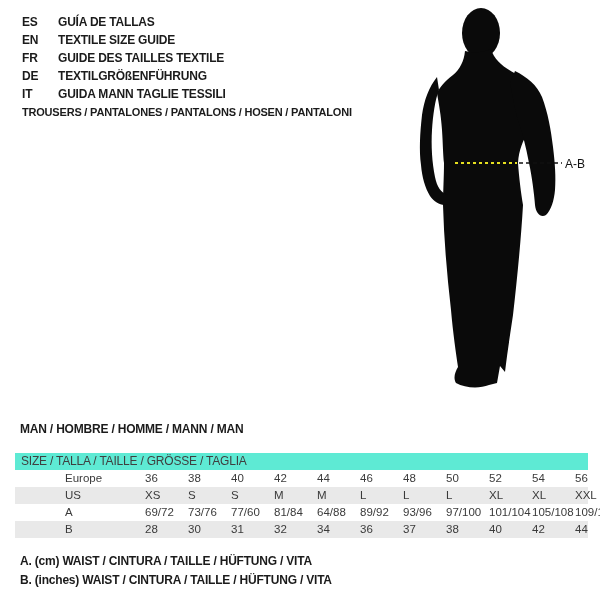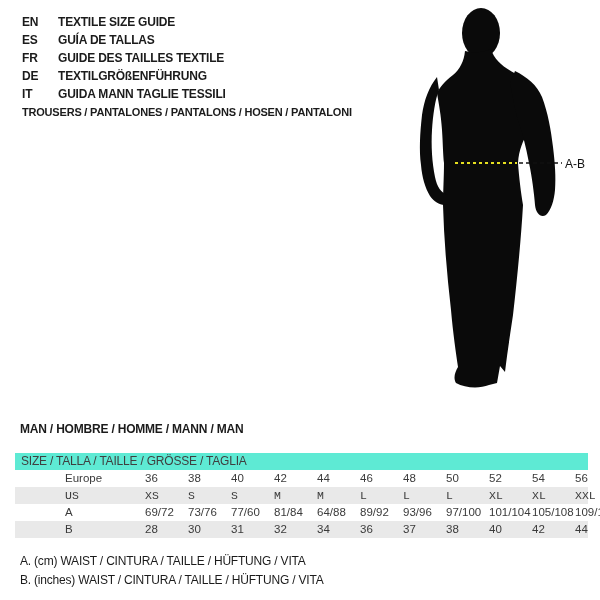--- a/index.html
+++ b/index.html
@@ -19,33 +19,33 @@
   .man-title{position:absolute;left:20px;top:422px;font-size:12px;font-weight:700;letter-spacing:-0.2px;}
   
   .size-table{position:absolute;left:15px;top:453px;width:573px;font-size:11.5px;color:#3a3a3a;}
   .thead{height:17px;line-height:17px;background:#c5c5c5;color:#3f3f3f;font-size:12px;padding-left:6px;letter-spacing:-0.2px;}
   .trow{display:flex;height:17px;line-height:17px;padding-right:20px;}
   .trow.stripe{background:#e9e9e9;}
   .tcell{width:43px;flex:0 0 43px;text-align:left;}
   .tcell.label{width:80px;flex:0 0 80px;text-align:left;padding-left:6px;margin-left:44px;}
   
   .notes{position:absolute;left:20px;top:552px;}
-  .note-line{height:18.5px;line-height:18.5px;font-size:12px;font-weight:400;letter-spacing:-0.2px;}
+  .note-line{height:18.5px;line-height:18.5px;font-size:12px;font-weight:700;letter-spacing:-0.2px;}
 </style>
 </head>
 <body>
 
 <div class="langs">
     <div class="lang-row">
+      <span class="lang-code">ES</span>
+      <span>GUÍA DE TALLAS</span>
+    </div>
+    <div class="lang-row">
       <span class="lang-code">EN</span>
       <span>TEXTILE SIZE GUIDE</span>
-    </div>
-    <div class="lang-row">
-      <span class="lang-code">ES</span>
-      <span>GUÍA DE TALLAS</span>
     </div>
     <div class="lang-row">
       <span class="lang-code">FR</span>
       <span>GUIDE DES TAILLES TEXTILE</span>
     </div>
     <div class="lang-row">
       <span class="lang-code">DE</span>
       <span>TEXTILGRÖßENFÜHRUNG</span>
     </div>
     <div class="lang-row">
@@ -120,21 +120,21 @@
         <div class="tcell">40</div>
         <div class="tcell">42</div>
         <div class="tcell">44</div>
         <div class="tcell">46</div>
         <div class="tcell">48</div>
         <div class="tcell">50</div>
         <div class="tcell">52</div>
         <div class="tcell">54</div>
         <div class="tcell">56</div>
       </div>
-      <div class="trow stripe" style="background: rgb(233, 233, 233); font-family: Liberation Mono, monospace;">
+      <div class="trow stripe" style="background: rgb(233, 233, 233);">
         <div class="tcell label">US</div>
         <div class="tcell">XS</div>
         <div class="tcell">S</div>
         <div class="tcell">S</div>
         <div class="tcell">M</div>
         <div class="tcell">M</div>
         <div class="tcell">L</div>
         <div class="tcell">L</div>
         <div class="tcell">L</div>
         <div class="tcell">XL</div>

